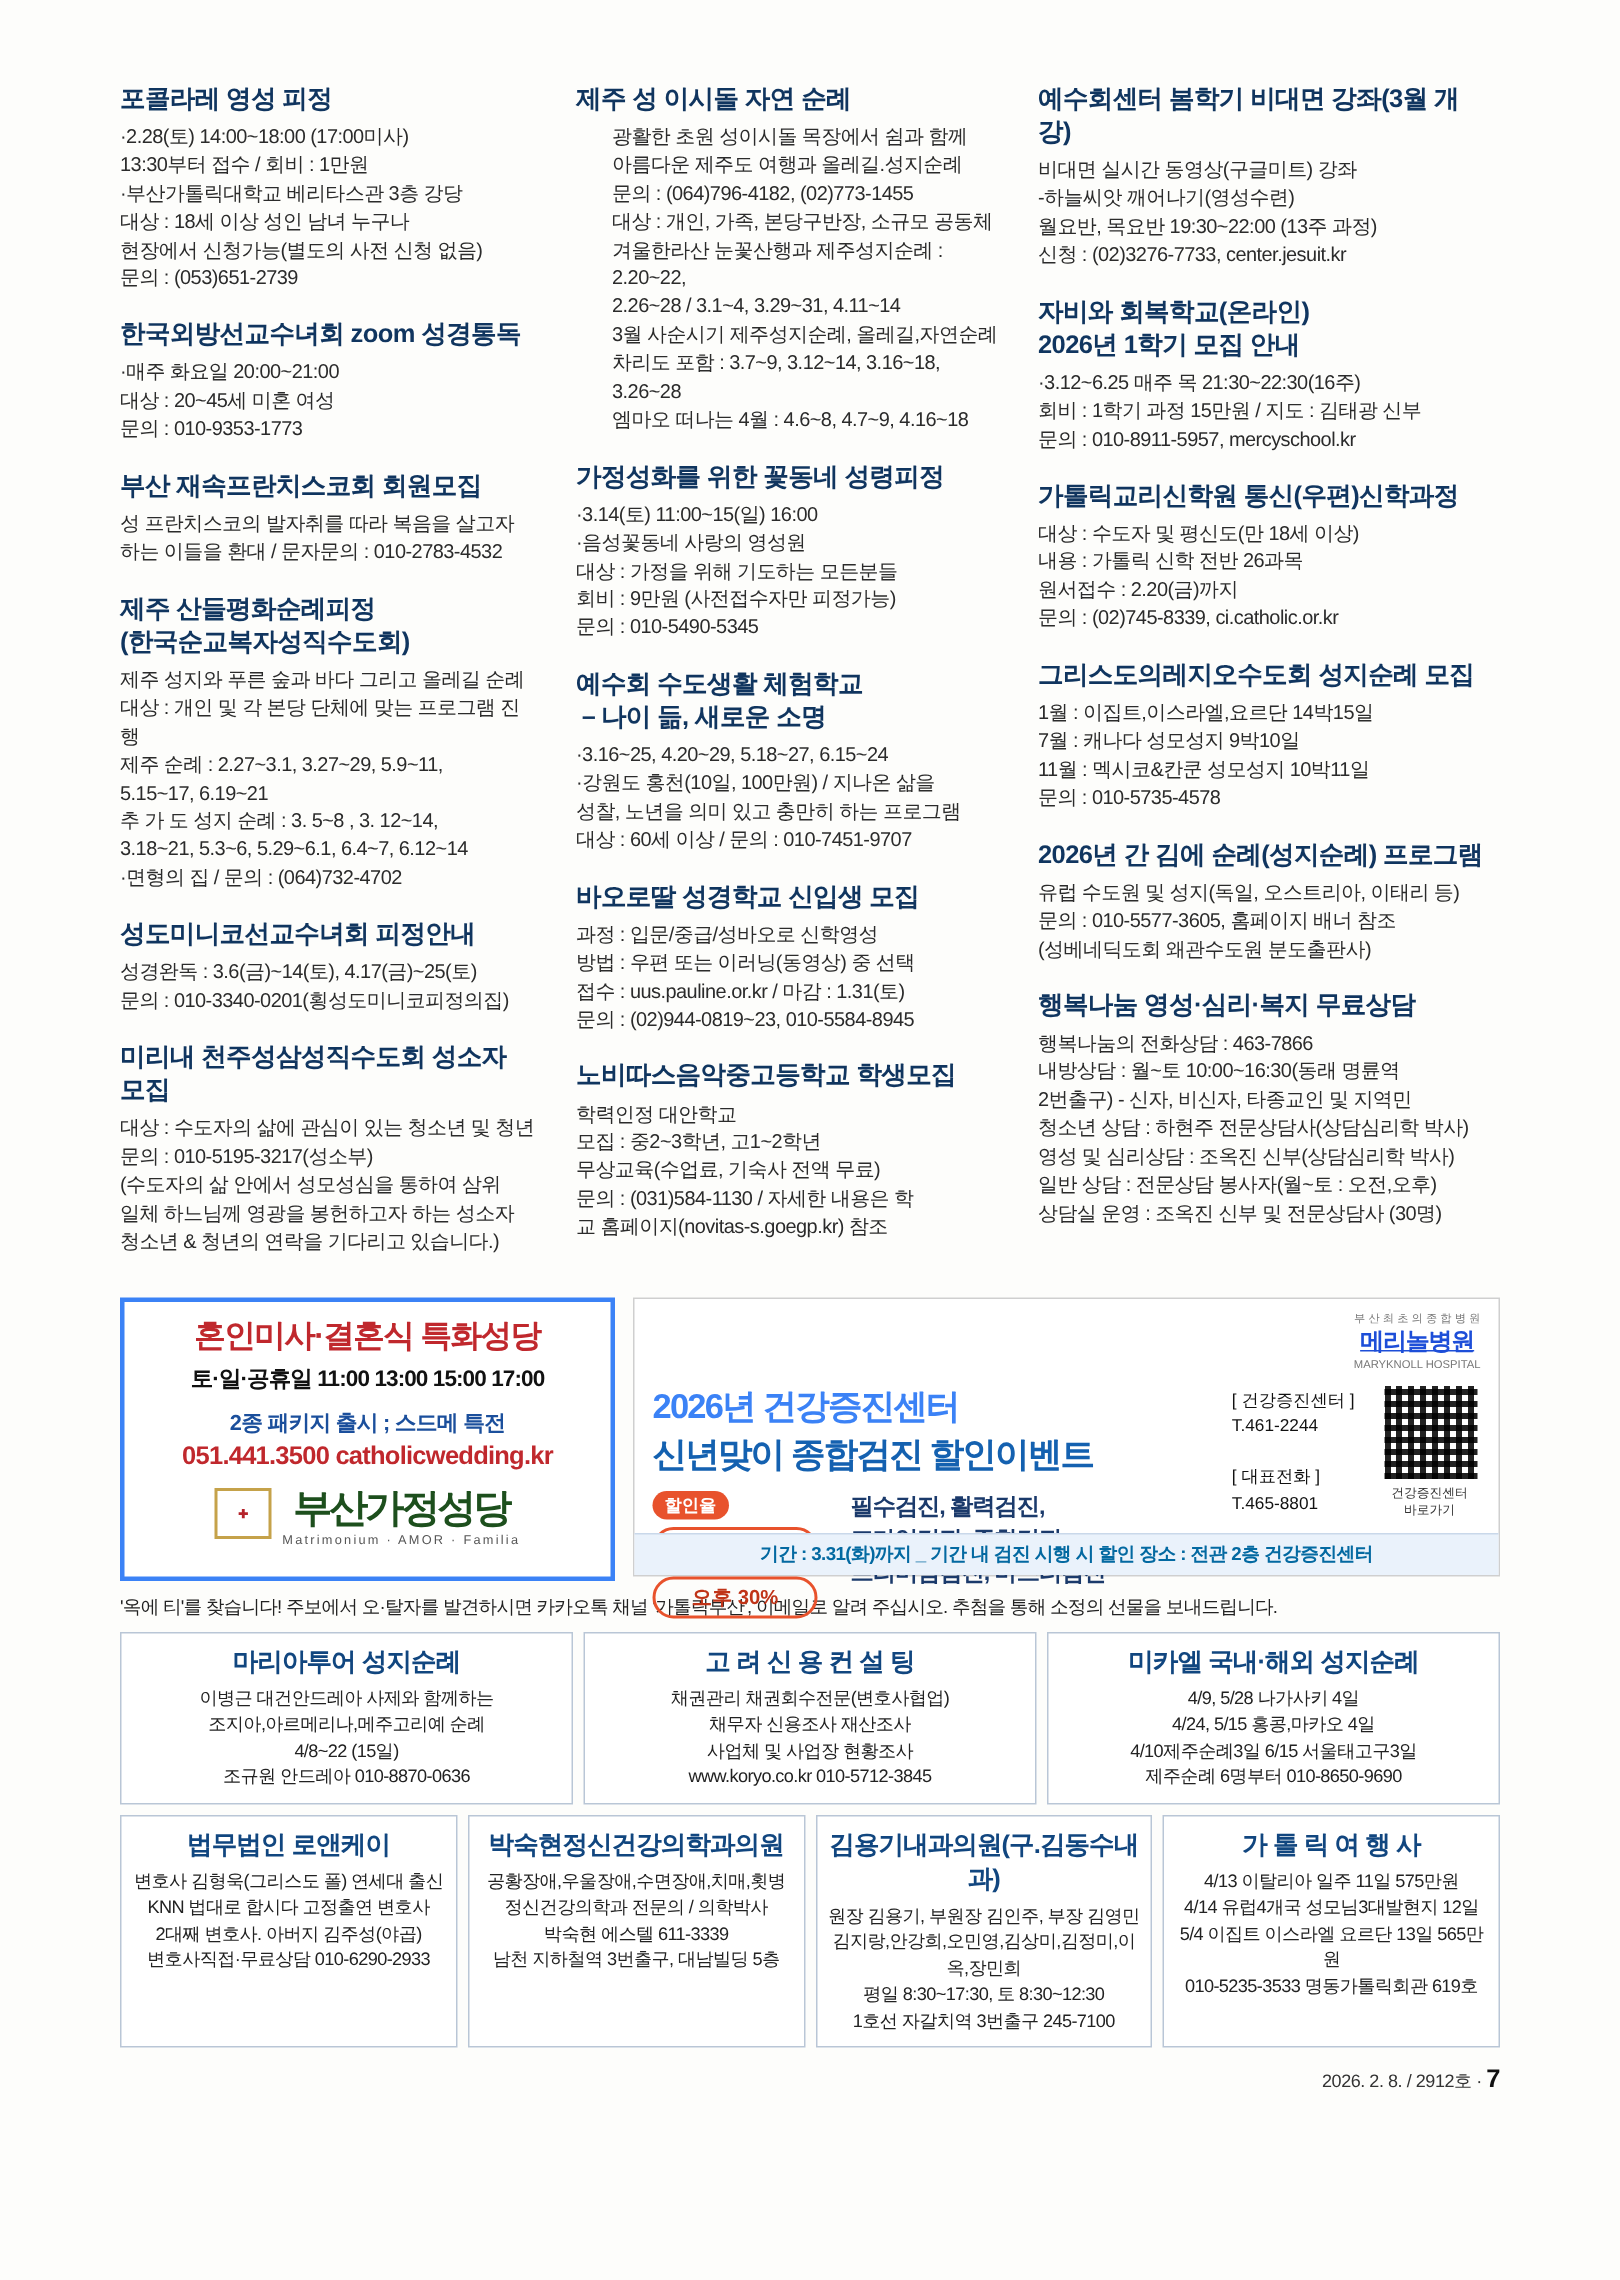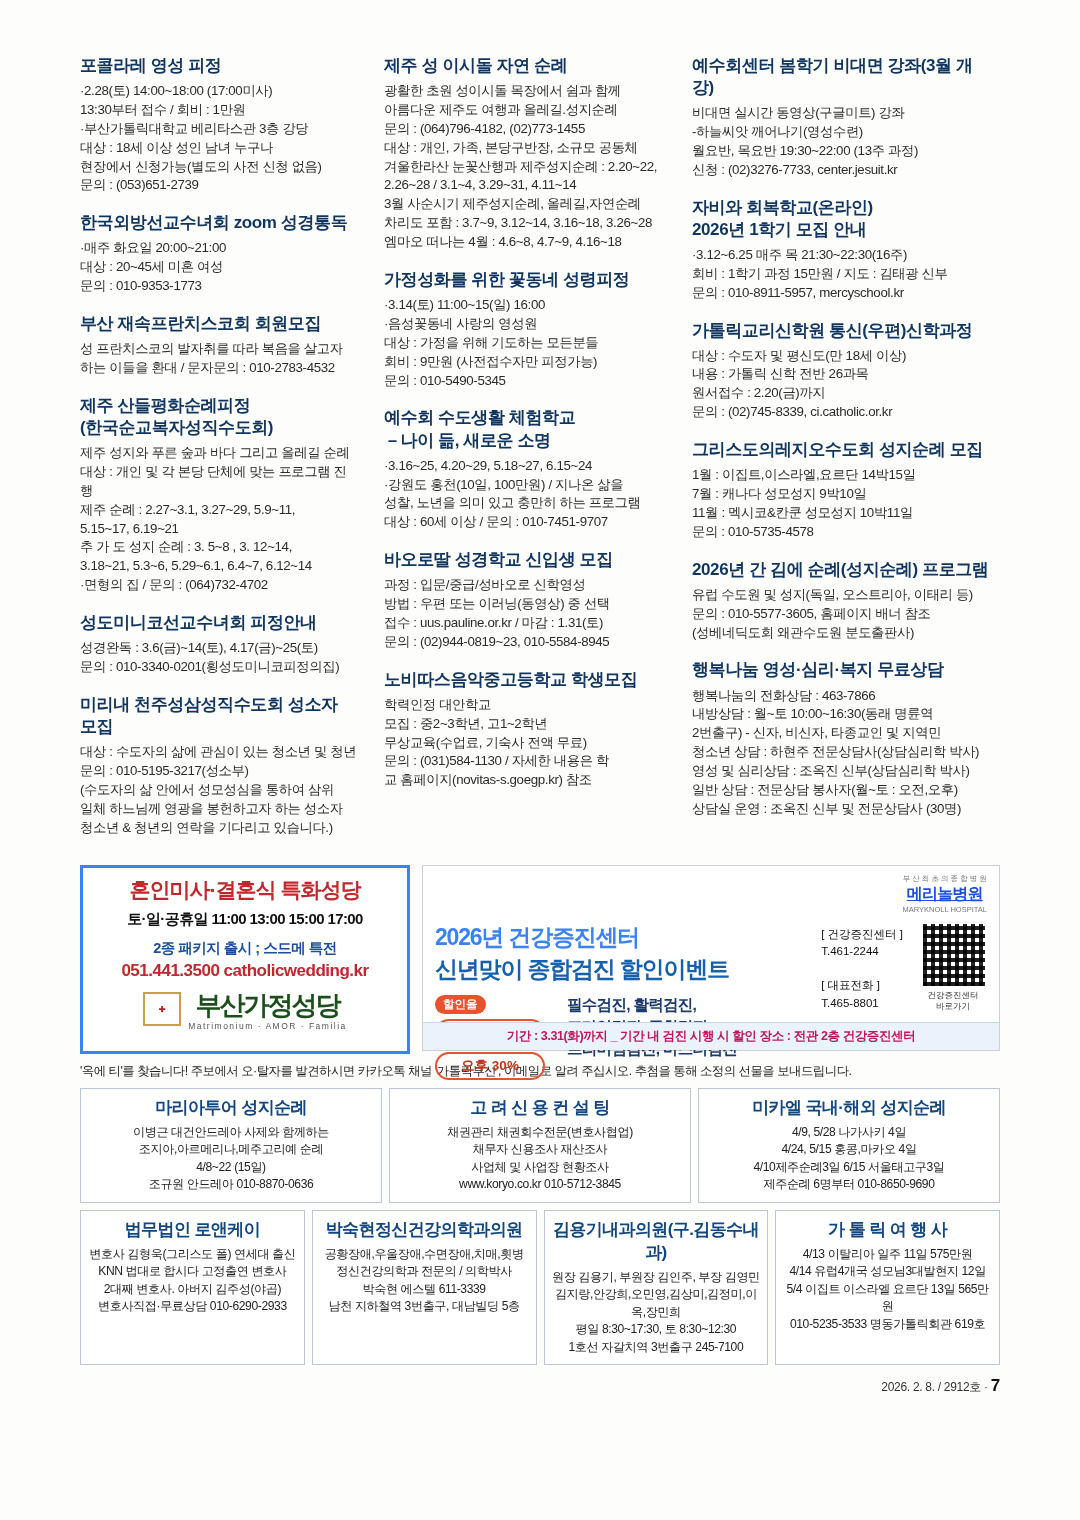--- a/index.html
+++ b/index.html
@@ -73,21 +73,21 @@
   .svclist { font-size:15.5px; font-weight:bold; color:#1b3a6b; line-height:1.45; letter-spacing:-0.7px;}
   .ad2 .hospital { position:absolute; right:12px; top:8px; text-align:center;}
   .ad2 .hosp-name { font-size:16px; font-weight:bold; color:#1d4ed8; letter-spacing:-0.8px;text-decoration:underline;}
   .ad2 .hosp-sub { font-size:7.5px; color:#777; }
   .ad2 .contact { position:absolute; right:96px; top:60px; font-size:11.5px; line-height:1.5; text-align:left; color:#111;}
   .qr { position:absolute; right:14px; top:58px; width:62px; height:62px; background:
       repeating-linear-gradient(0deg,#222 0 4px,#fff 4px 8px),
       repeating-linear-gradient(90deg,#222 0 4px,transparent 4px 8px);
       background-blend-mode:multiply;}
   .qrlabel { position:absolute; right:8px; top:124px; font-size:8.5px; color:#333; width:76px; text-align:center; line-height:1.3;}
-  .ad2 .footbar { position:absolute; left:0; bottom:0; width:100%; background:#eaf2fb; border-top:1px solid #c9d8ea; font-size:12.5px; font-weight:bold; color:#be185d; padding:5px 17px; text-align:center; letter-spacing:-0.4px;}
+  .ad2 .footbar { position:absolute; left:0; bottom:0; width:100%; background:#eaf2fb; border-top:1px solid #c9d8ea; font-size:12.5px; font-weight:bold; color:#0369a1; padding:5px 17px; text-align:center; letter-spacing:-0.4px;}
 
   
   .notice { font-size:12.4px; color:#222; margin:9px 0 8px 0; letter-spacing:-0.5px;}
 
   
   .grid { display:flex; flex-direction:column; gap:7px; }
   .grow { display:flex; gap:7px; }
   .cell { flex:1; border:1px solid #b9c6d6; padding:7px 6px 8px 6px; text-align:center; background:#fff; }
   .cell .ct { font-size:17px; font-weight:bold; color:#11467f; letter-spacing:-0.6px; margin-bottom:5px;}
   .cell .cl { font-size:12.1px; line-height:1.45; color:#222; letter-spacing:-0.4px;}
@@ -144,21 +144,21 @@
 문의 : 010-5195-3217(성소부)
 (수도자의 삶 안에서 성모성심을 통하여 삼위
 일체 하느님께 영광을 봉헌하고자 하는 성소자
 청소년 &amp; 청년의 연락을 기다리고 있습니다.)</p>
       </div>
     </div>
 
     <div class="col mid">
       <div class="entry">
         <h3>제주 성 이시돌 자연 순례</h3>
-        <p style="white-space: pre-line;">광활한 초원 성이시돌 목장에서 쉼과 함께
+        <p style="white-space: pre-line; margin-left: 24px;">광활한 초원 성이시돌 목장에서 쉼과 함께
 아름다운 제주도 여행과 올레길.성지순례
 문의 : (064)796-4182, (02)773-1455
 대상 : 개인, 가족, 본당구반장, 소규모 공동체
 겨울한라산 눈꽃산행과 제주성지순례 : 2.20~22,
 2.26~28 / 3.1~4, 3.29~31, 4.11~14
 3월 사순시기 제주성지순례, 올레길,자연순례
 차리도 포함 : 3.7~9, 3.12~14, 3.16~18, 3.26~28
 엠마오 떠나는 4월 : 4.6~8, 4.7~9, 4.16~18</p>
       </div>
       <div class="entry">

